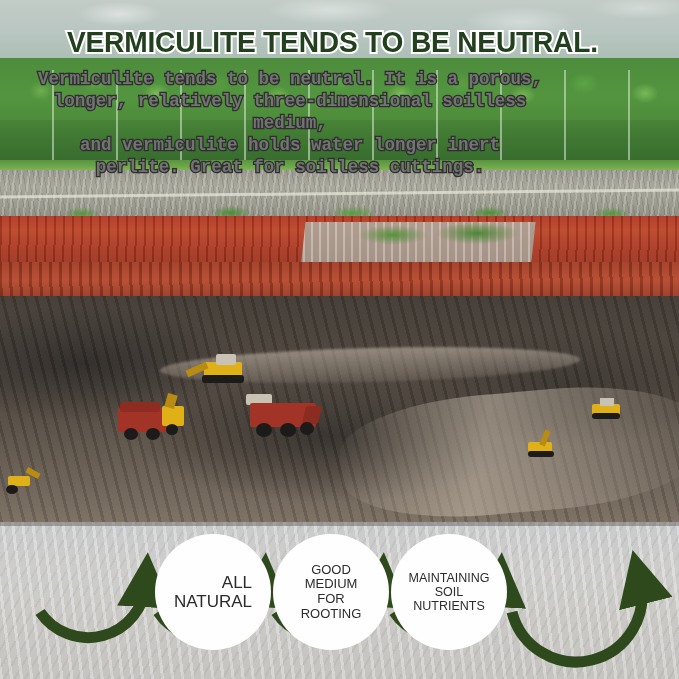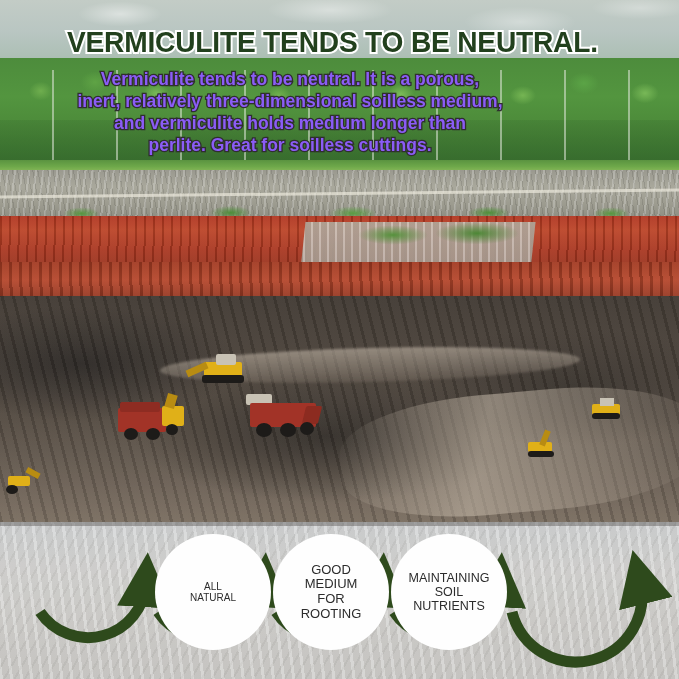--- a/index.html
+++ b/index.html
@@ -203,26 +203,26 @@
     <div style="position:absolute;left:22px;top:26px;width:640px;
                 font-size:29px;font-weight:bold;letter-spacing:-.2px;
                 font-family:'Liberation Sans',sans-serif;
                 color:#22401d;
                 transform:scaleX(.97);transform-origin:left center;
                 -webkit-text-stroke:4px #ffffff;paint-order:stroke fill;
                 text-shadow:0 1px 0 rgba(255,255,255,.9);">VERMICULITE TENDS TO BE NEUTRAL.</div>
 
     <div style="position:absolute;left:25px;top:68px;width:530px;
                 font-size:17.5px;font-weight:bold;line-height:22px;
-                font-family:Liberation Sans, sans-serif;
-                color:#8b5cf6;
+                font-family:Liberation Mono, monospace;
+                color:#737373;
                 -webkit-text-stroke:2.6px #2f2f2f;paint-order:stroke fill;">
       <div>Vermiculite tends to be neutral. It is a porous,</div>
-      <div>inert, relatively three-dimensional soilless medium,</div>
-      <div>and vermiculite holds medium longer than</div>
+      <div>longer, relatively three-dimensional soilless medium,</div>
+      <div>and vermiculite holds water longer inert</div>
       <div>perlite. Great for soilless cuttings.</div>
     </div>
   </div>
 
   <div class="bottom">
     <div class="bottom-wash"></div>
     <div class="bottom-top-edge"></div>
 
     <svg class="flow" width="679" height="157" viewBox="0 0 679 157">
       <defs>
@@ -233,21 +233,21 @@
       <g fill="none" stroke="#2e4a1c" stroke-width="11" marker-end="url(#ah)">
         <path d="M 40,90 A 58,58 0 0 0 146,61"></path>
         <path d="M 158,90 A 58,58 0 0 0 264,61"></path>
         <path d="M 276,90 A 58,58 0 0 0 382,61"></path>
         <path d="M 394,90 A 58,58 0 0 0 500,61"></path>
         <path d="M 512,90 A 58,58 0 0 0 640,58"></path>
       </g>
     </svg>
 
 
-    <div class="circle" style="left:155px;top:12px;width:116px;height:116px;font-size:10px;">
+    <div class="circle" style="left:155px;top:12px;width:116px;height:116px;font-size:17px;text-align:right;">
       <span>ALL<br>NATURAL</span>
     </div>
 
     <div class="circle" style="left:273px;top:12px;width:116px;height:116px;font-size:13px;">
       <span>GOOD<br>MEDIUM<br>FOR<br>ROOTING</span>
     </div>
 
     <div class="circle" style="left:391px;top:12px;width:116px;height:116px;font-size:12.5px;">
       <span>MAINTAINING<br>SOIL<br>NUTRIENTS</span>
     </div>

